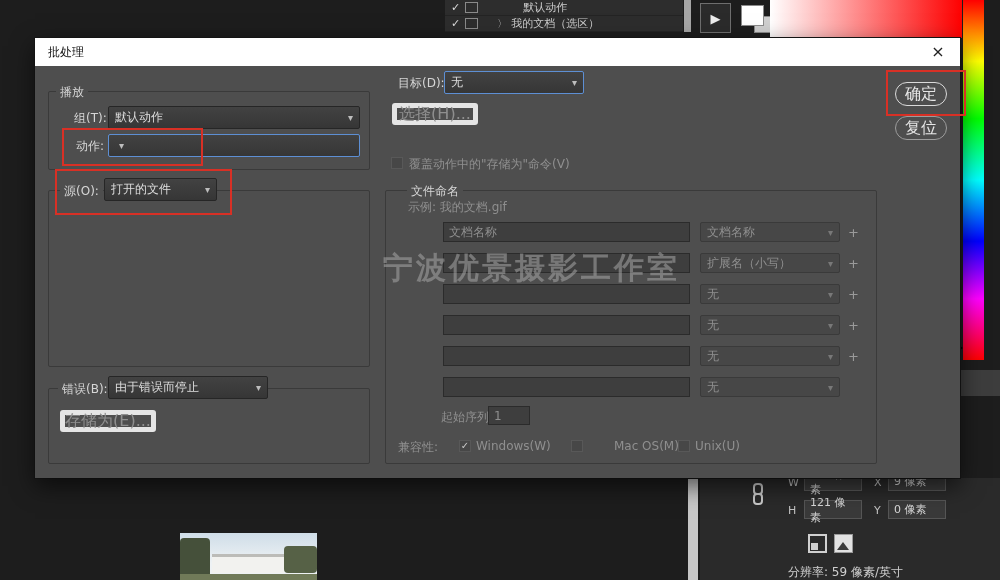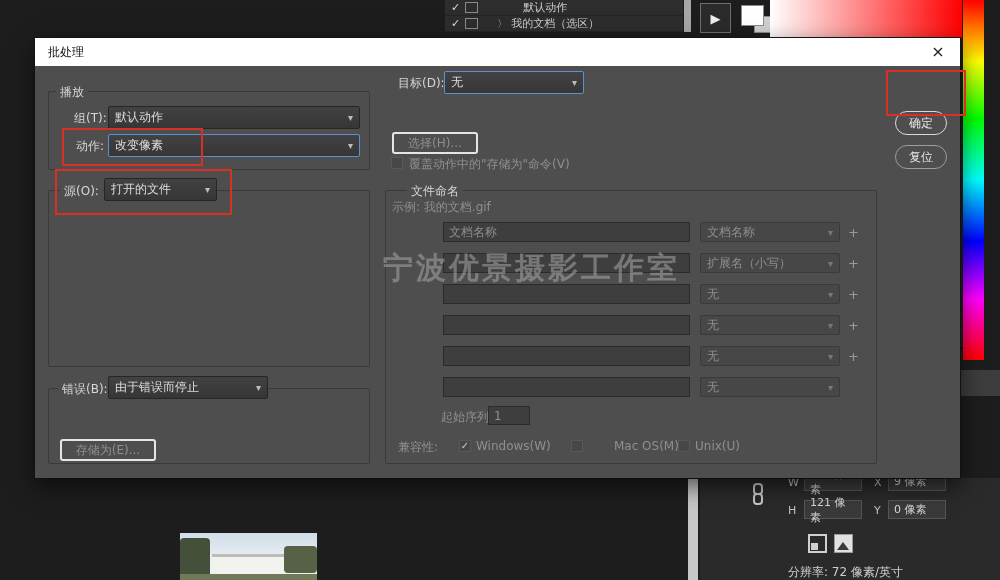--- a/index.html
+++ b/index.html
@@ -26,24 +26,24 @@
   .legend { position:absolute; background:#4e4e4e; padding:0 4px; color:#d6d6d6; font-size:12px; white-space:nowrap; }
   .select { position:absolute; background:linear-gradient(#424242,#363636); border:1px solid #262626;
             border-radius:2px; color:#dedede; font-size:12px; display:flex; align-items:center;
             padding:0 6px; box-sizing:border-box; }
   .select .txt { flex:1; overflow:hidden; white-space:nowrap; }
   .select .chev { color:#bdbdbd; font-size:10px; margin-left:4px; flex:none; }
   .select.dim { background:#474747; border-color:#3a3a3a; color:#8f8f8f; }
   .select.dim .chev { color:#787878; }
   .select.focus { border-color:#5d8fd4; }
   .btn { position:absolute; background:#4e4e4e; border:1px solid #9d9d9d; border-radius:12px;
-         color:#e6e6e6; font-size:12px; display:flex; align-items:center; justify-content:center;
-         box-sizing:border-box;margin-top:29px; }
+         color:#e6e6e6; font-size:16px; display:flex; align-items:center; justify-content:center;
+         box-sizing:border-box; }
   .btn.primary { border-color:#dadada; }
-  .btn.dim { border:2px solid #e5e5e5; border-radius:3px; color:#8f8f8f; background:transparent; }
+  .btn.dim { border:5px solid #e5e5e5; border-radius:3px; color:#8f8f8f; background:transparent; }
   .ninput { position:absolute; background:#3e3e3e; border:1px solid #2b2b2b; color:#8f8f8f;
             font-size:12px; padding:0 5px; box-sizing:border-box; font-family:inherit; }
   .cb { position:absolute; width:12px; height:12px; background:#434343; border:1px solid #6b6b6b;
         box-sizing:border-box; color:#c9c9c9; font-size:10px; line-height:10px; text-align:center; }
   .cb.dim { border-color:#585858; background:#474747; }
   .plus { position:absolute; color:#9a9a9a; font-size:13px; }
   .hl { position:absolute; border:2px solid #d83025; z-index:30; }
   .wm1 { position:absolute; left:383px; top:248px; font-size:30px; font-weight:bold;
          color:rgba(165,165,165,.55); letter-spacing:3px; z-index:15; white-space:nowrap; }
   .wm2 { position:absolute; left:443px; top:286px; font-size:17px; font-weight:bold;
@@ -107,21 +107,21 @@
     <span class="pp-lbl" style="left:174px;top:26px;">Y</span>
     <div class="pp-field" style="left:188px;top:22px;width:58px;height:19px;">
       <span>0 像素</span>
     </div>
     <div class="abs" style="left:108px;top:56px;width:19px;height:19px;border:2px solid #d0d0d0;box-sizing:border-box;">
       <div style="position:absolute;left:1px;bottom:1px;width:7px;height:7px;background:#d0d0d0;"></div>
     </div>
     <div class="abs" style="left:134px;top:56px;width:19px;height:19px;background:#e2e2e2;border:1px solid #9a9a9a;box-sizing:border-box;">
       <div style="position:absolute;left:2px;bottom:2px;width:0;height:0;border-left:6px solid transparent;border-right:6px solid transparent;border-bottom:8px solid #3b3b3b;"></div>
     </div>
-    <span class="pp-lbl" style="left:88px;top:86px;font-size:12px;color:#cfcfcf;">分辨率: 72 像素/英寸</span>
+    <span class="pp-lbl" style="left:88px;top:86px;font-size:12px;color:#cfcfcf;">分辨率: 59 像素/英寸</span>
   </div>
 
   <div class="abs" style="left:180px;top:533px;width:137px;height:47px;overflow:hidden;background:linear-gradient(180deg,#cfdde8,#eef2f4 65%);">
     <div style="position:absolute;left:0;top:5px;width:30px;height:42px;background:#45503a;border-radius:4px;"></div>
     <div style="position:absolute;left:104px;top:13px;width:33px;height:27px;background:#566146;border-radius:4px;"></div>
     <div style="position:absolute;left:32px;top:21px;width:72px;height:19px;background:#f2f2ef;border-top:3px solid #bcbcb8;box-sizing:border-box;"></div>
     <div style="position:absolute;left:0;top:41px;width:137px;height:6px;background:#707a58;"></div>
   </div>
 
   <div class="dialog">
@@ -132,21 +132,20 @@
 
     <div class="groupbox" style="left:13px;top:53px;width:320px;height:77px;"></div>
     <span class="legend" style="left:21px;top:46px;">播放</span>
     <span class="lbl" style="left:39px;top:72px;">组(T):</span>
     <div class="select" style="left:73px;top:68px;width:252px;height:23px;">
       <span class="txt">默认动作</span>
       <span class="chev">▾</span>
     </div>
     <span class="lbl" style="left:41px;top:100px;">动作:</span>
     <div class="select focus" style="left:73px;top:96px;width:252px;height:23px;">
-      <span class="txt">改变像素</span>
       <span class="chev">▾</span>
     </div>
 
     <div class="groupbox" style="left:13px;top:152px;width:320px;height:175px;"></div>
     <span class="legend" style="left:25px;top:145px;">源(O):</span>
     <div class="select" style="left:69px;top:140px;width:113px;height:23px;">
       <span class="txt">打开的文件</span>
       <span class="chev">▾</span>
     </div>
 
@@ -166,21 +165,21 @@
       <span class="chev">▾</span>
     </div>
     <div class="btn dim" style="left:357px;top:65px;width:86px;height:22px;">
       <span>选择(H)...</span>
     </div>
     <span class="cb dim" style="left:356px;top:119px;"></span>
     <span class="lbl dim" style="left:374px;top:118px;">覆盖动作中的"存储为"命令(V)</span>
 
     <div class="groupbox" style="left:350px;top:152px;width:490px;height:272px;"></div>
     <span class="legend" style="left:372px;top:145px;">文件命名</span>
-    <span class="lbl dim" style="left:357px;top:161px;">示例: 我的文档.gif</span>
+    <span class="lbl dim" style="left:373px;top:161px;">示例: 我的文档.gif</span>
 
     <input class="ninput" readonly="" style="left: 408px; top: 184px; width: 247px; height: 20px;" value="文档名称">
     <div class="select dim" style="left:665px;top:184px;width:140px;height:20px;">
       <span class="txt">文档名称</span>
       <span class="chev">▾</span>
     </div>
     <span class="plus" style="left:813px;top:187px;">+</span>
 
     <input class="ninput" readonly="" style="left: 408px; top: 215px; width: 247px; height: 20px;" value="">
     <div class="select dim" style="left:665px;top:215px;width:140px;height:20px;">

